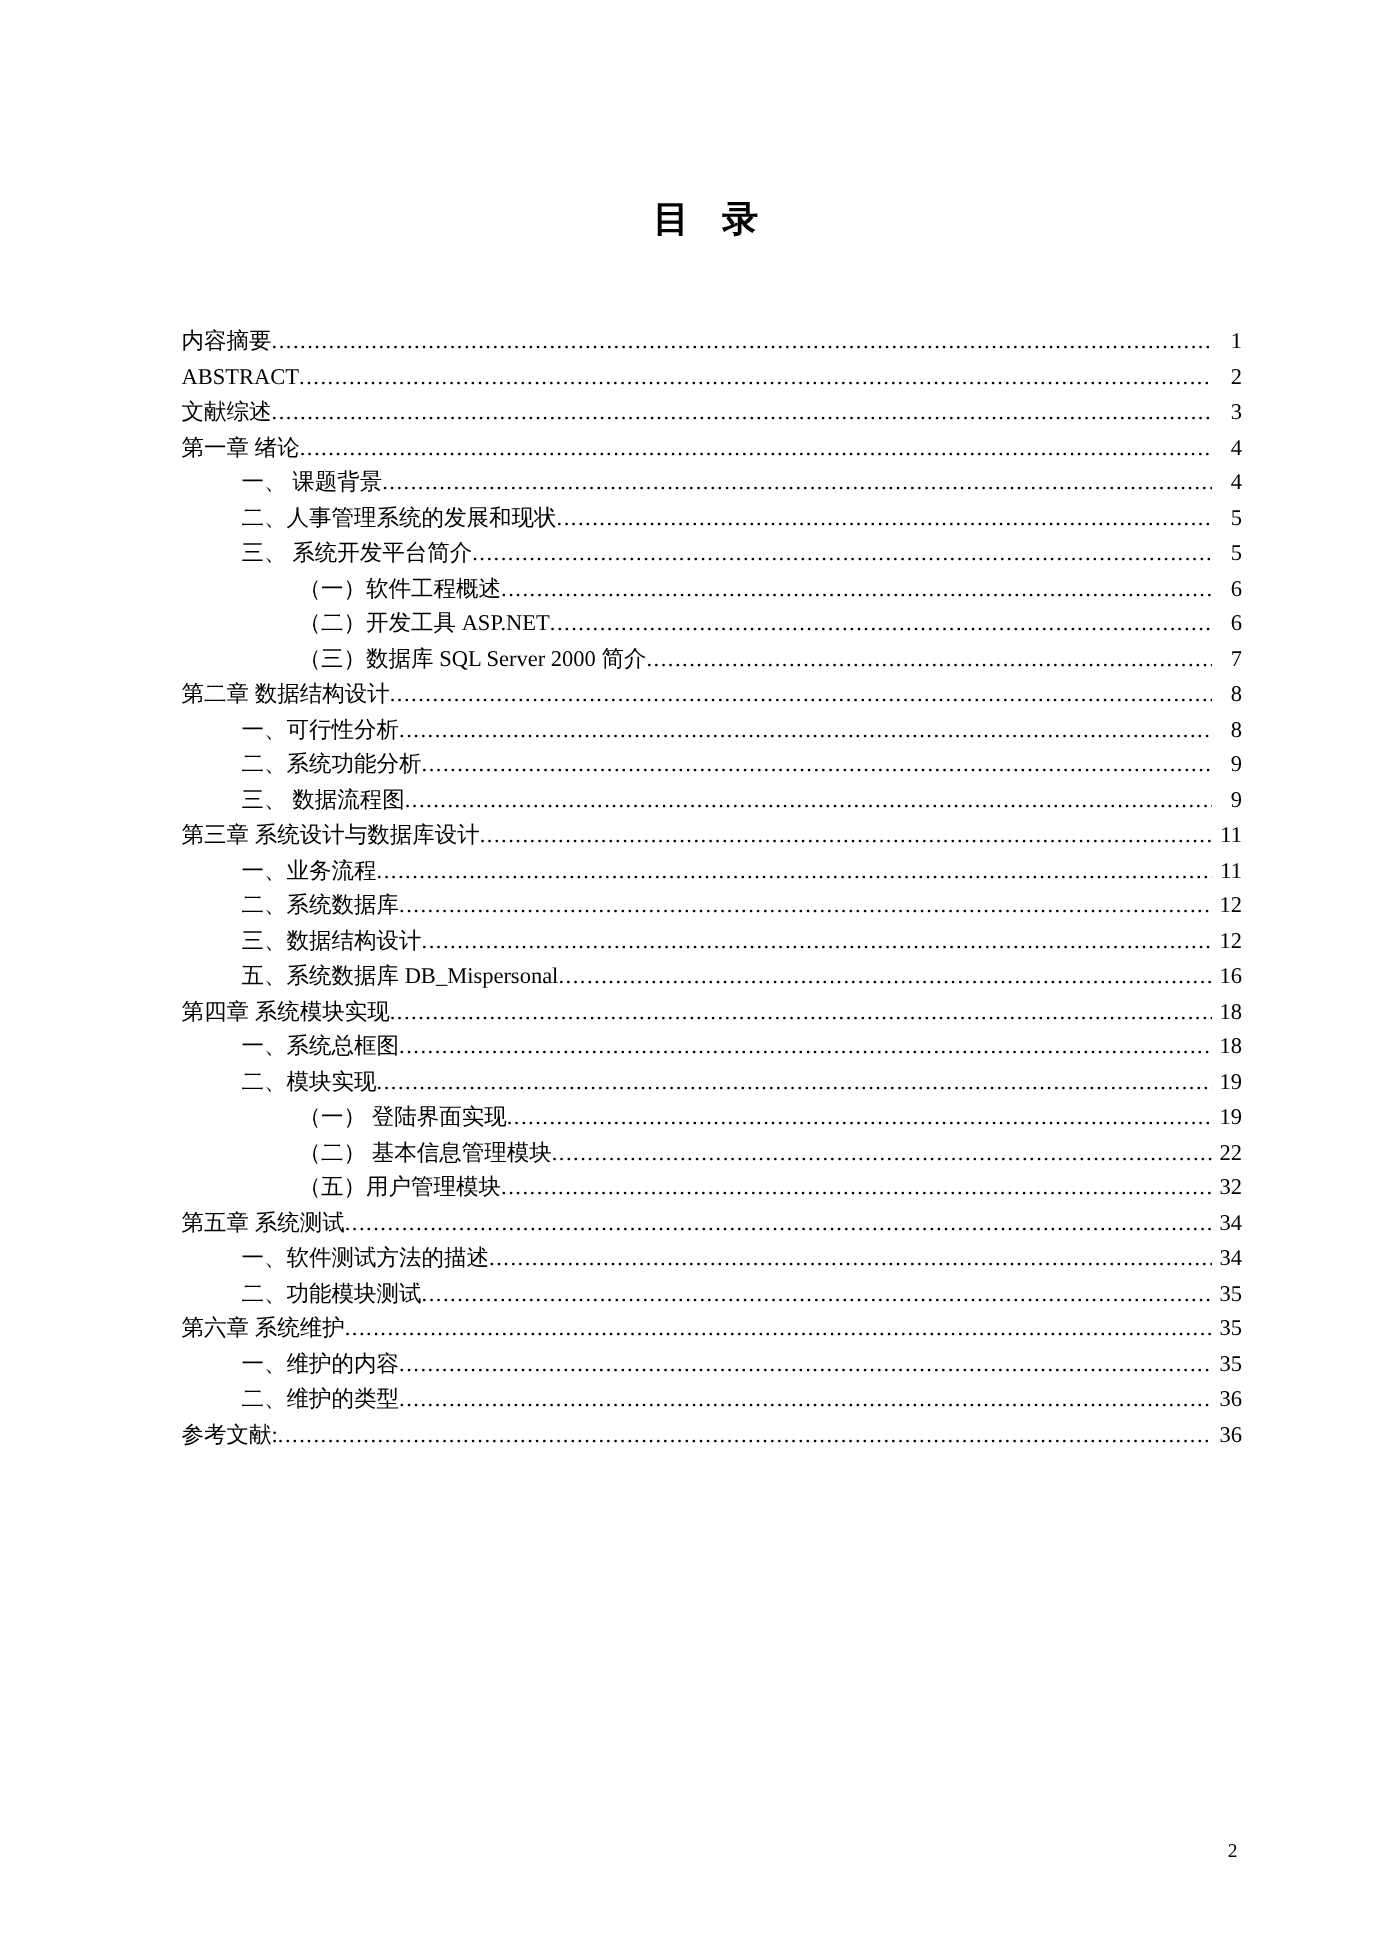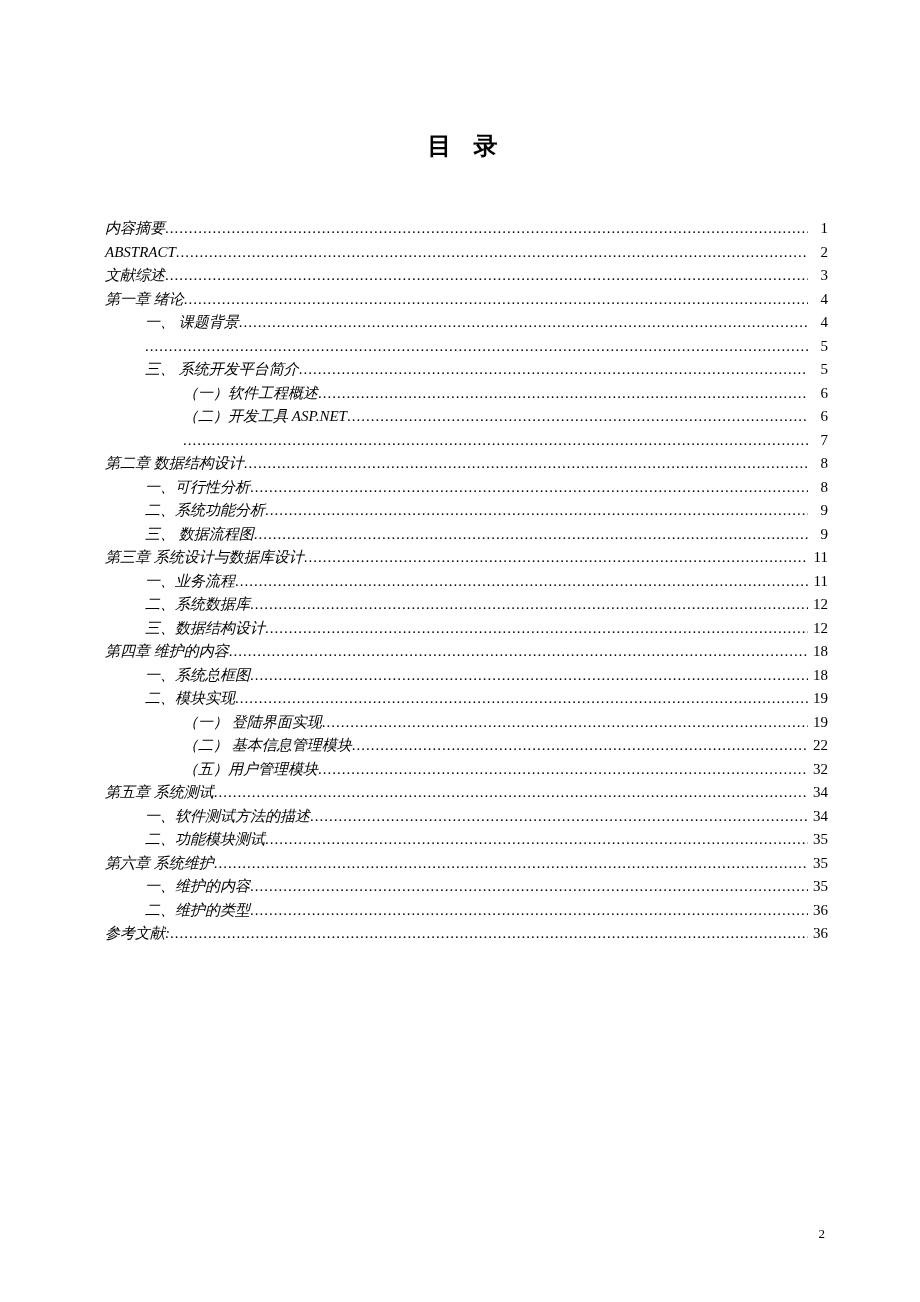--- a/index.html
+++ b/index.html
@@ -11,40 +11,40 @@
       width: 920px;
       height: 1302px;
       background: #ffffff;
       font-family: "SimSun", "宋体", serif;
       font-size: 15px;
       color: #000;
       position: relative;
     }
     .page {
       padding: 130px 92px 0 105px;
+      margin-left: 16px;
     }
     .title {
       text-align: center;
       font-size: 24px;
       font-weight: bold;
       letter-spacing: 8px;
       margin-bottom: 55px;
     }
     .toc-entry {
       display: flex;
       align-items: baseline;
       line-height: 23.5px;
       white-space: nowrap;
     }
     .indent-0 { padding-left: 0; }
     .indent-1 { padding-left: 40px; }
     .indent-2 { padding-left: 78px; }
     .label {
       flex-shrink: 0;
-      font-style: italic;
     }
     .dots {
       flex: 1;
       overflow: hidden;
       letter-spacing: 1px;
       color: #000;
     }
     .dots::before {
       content: "................................................................................................................................................................";
     }
@@ -85,39 +85,41 @@
         <span class="label">第一章  绪论 </span>
         <span class="dots"></span>
         <span class="pagenum">4</span>
       </div>
       <div class="toc-entry indent-1">
         <span class="label">一、  课题背景 </span>
         <span class="dots"></span>
         <span class="pagenum">4</span>
       </div>
       <div class="toc-entry indent-1">
+        <span class="label">二、人事管理系统的发展和现状 </span>
         <span class="dots"></span>
         <span class="pagenum">5</span>
       </div>
       <div class="toc-entry indent-1">
         <span class="label">三、  系统开发平台简介 </span>
         <span class="dots"></span>
         <span class="pagenum">5</span>
       </div>
       <div class="toc-entry indent-2">
         <span class="label">（一）软件工程概述 </span>
         <span class="dots"></span>
         <span class="pagenum">6</span>
       </div>
       <div class="toc-entry indent-2">
         <span class="label">（二）开发工具 ASP.NET </span>
         <span class="dots"></span>
         <span class="pagenum">6</span>
       </div>
       <div class="toc-entry indent-2">
+        <span class="label">（三）数据库 SQL Server 2000 简介 </span>
         <span class="dots"></span>
         <span class="pagenum">7</span>
       </div>
       <div class="toc-entry indent-0">
         <span class="label">第二章  数据结构设计 </span>
         <span class="dots"></span>
         <span class="pagenum">8</span>
       </div>
       <div class="toc-entry indent-1">
         <span class="label">一、可行性分析 </span>
@@ -147,22 +149,27 @@
       <div class="toc-entry indent-1">
         <span class="label">二、系统数据库 </span>
         <span class="dots"></span>
         <span class="pagenum">12</span>
       </div>
       <div class="toc-entry indent-1">
         <span class="label">三、数据结构设计 </span>
         <span class="dots"></span>
         <span class="pagenum">12</span>
       </div>
-      <div class="toc-entry indent-0">
-        <span class="label">第四章  维护的内容 </span>
+      <div class="toc-entry indent-1">
+        <span class="label">五、系统数据库 DB_Mispersonal </span>
+        <span class="dots"></span>
+        <span class="pagenum">16</span>
+      </div>
+      <div class="toc-entry indent-0">
+        <span class="label">第四章  系统模块实现 </span>
         <span class="dots"></span>
         <span class="pagenum">18</span>
       </div>
       <div class="toc-entry indent-1">
         <span class="label">一、系统总框图 </span>
         <span class="dots"></span>
         <span class="pagenum">18</span>
       </div>
       <div class="toc-entry indent-1">
         <span class="label">二、模块实现 </span>

